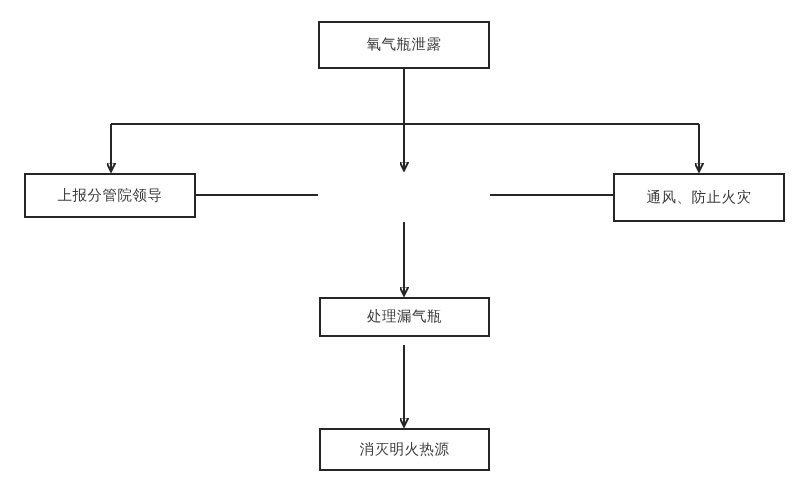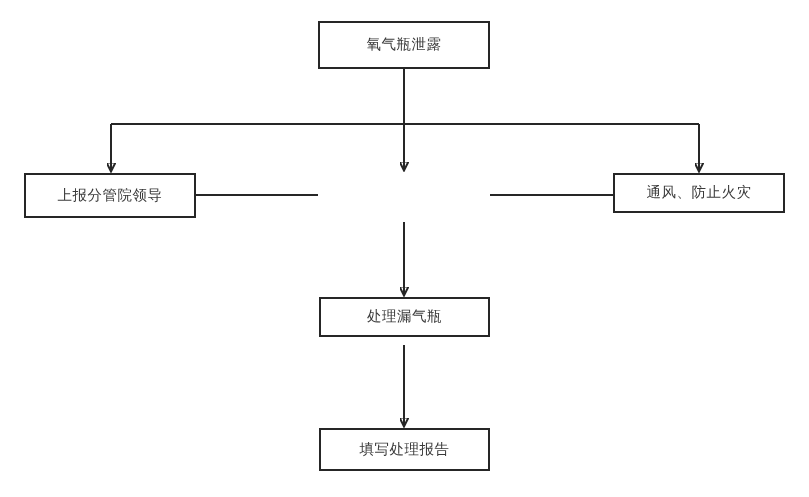--- a/index.html
+++ b/index.html
@@ -85,25 +85,25 @@
 
   <div class="node" style="left:318px; top:21px; width:172px; height:48px;">
     <span class="node-label">氧气瓶泄露</span>
   </div>
 
   <div class="node" style="left:24px; top:173px; width:172px; height:45px;">
     <span class="node-label">上报分管院领导</span>
   </div>
 
 
-  <div class="node" style="left:613px; top:173px; width:172px; height:40px;justify-content:center;">
+  <div class="node" style="left:613px; top:173px; width:172px; height:49px;justify-content:center;">
     <span class="node-label">通风、防止火灾</span>
   </div>
 
   <div class="node" style="left:319px; top:297px; width:171px; height:40px;">
     <span class="node-label">处理漏气瓶</span>
   </div>
 
   <div class="node" style="left:319px; top:428px; width:171px; height:43px;">
-    <span class="node-label">填写处理报告</span>
+    <span class="node-label">消灭明火热源</span>
   </div>
 
 </div>
 
 </body></html>

